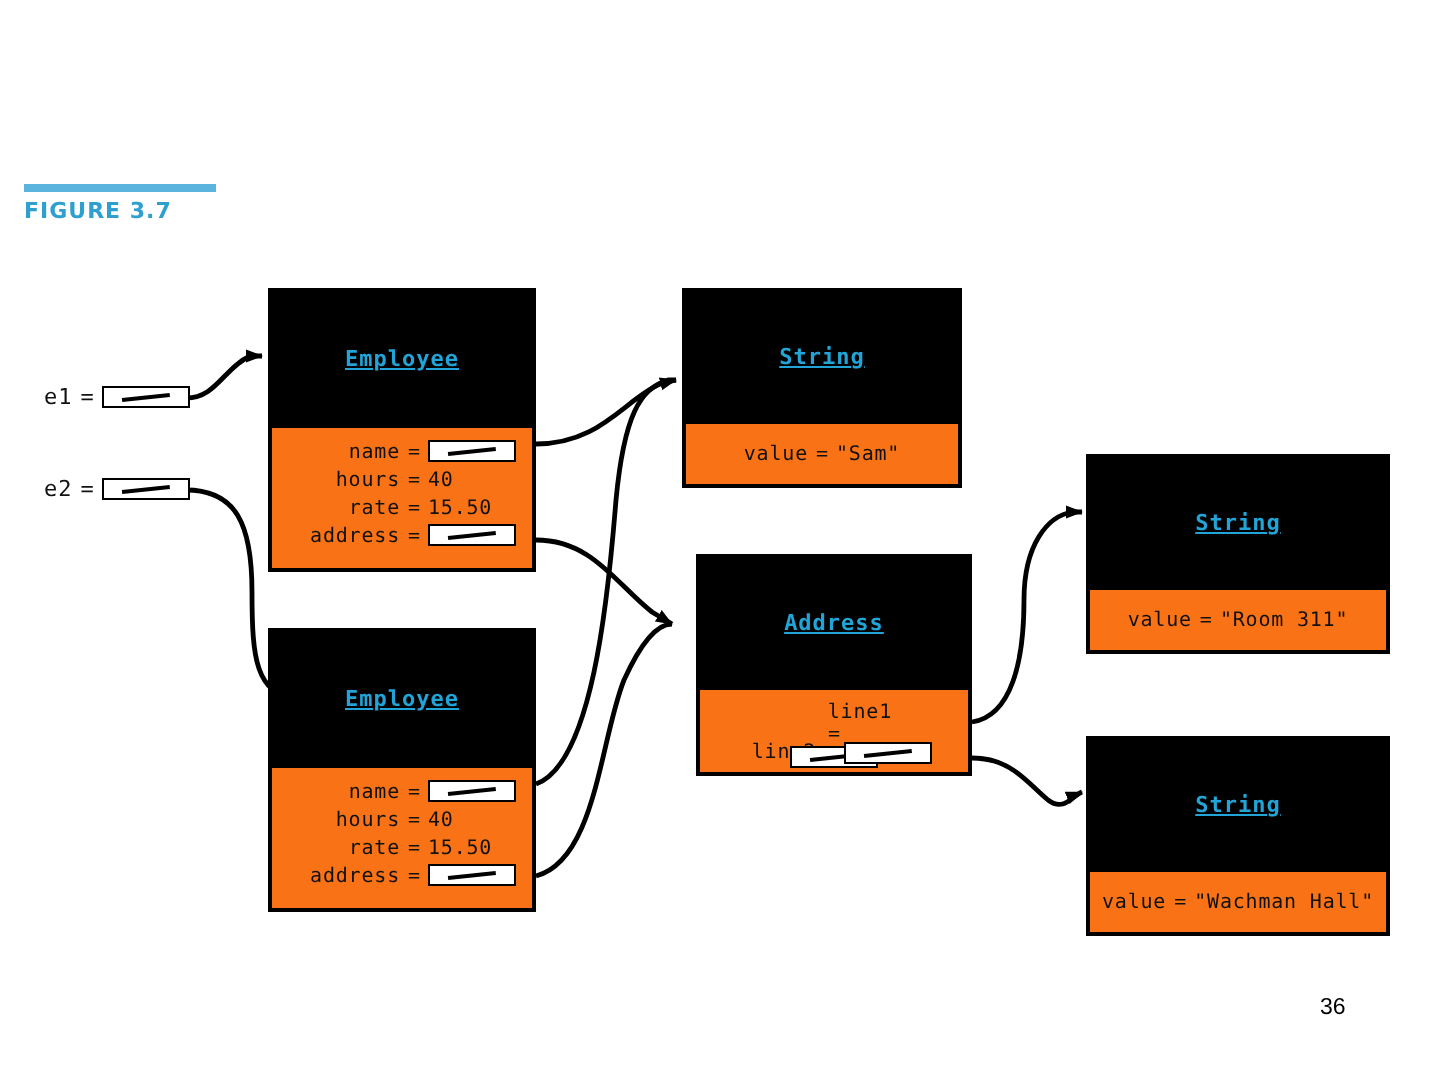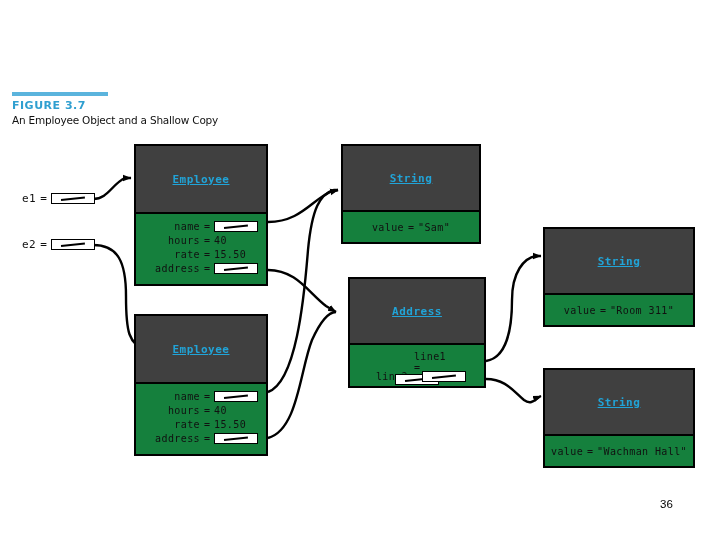--- a/index.html
+++ b/index.html
@@ -36,29 +36,29 @@
   .diagram{position:absolute;left:0;top:0;width:720px;height:500px;}
   .svg-layer{position:absolute;left:0;top:0;width:720px;height:500px;}
 
   
   .obj{
     position:absolute;border:2px solid #000;background:#fff;
     box-sizing:border-box;
   }
   .obj-head{
     display:flex;align-items:center;justify-content:center;
-    background:#404040;box-sizing:border-box;
+    background:#000000;box-sizing:border-box;
   }
   .obj-title{
     font-family:"DejaVu Sans Mono","Liberation Mono",monospace;
     font-size:11px;color:#21a4d8;font-weight:bold;
     text-decoration:underline;letter-spacing:0.5px;
   }
   .obj-body{
-    background:#15803d;border-top:2px solid #000;box-sizing:border-box;
+    background:#f97316;border-top:2px solid #000;box-sizing:border-box;
     padding:5px 0 5px 0;
   }
   .fieldrow{
     display:flex;align-items:center;justify-content:flex-start;
     height:14px;font-family:"DejaVu Sans Mono","Liberation Mono",monospace;
     font-size:10px;color:#111;
   }
   .f-name{flex:0 0 auto;text-align:right;letter-spacing:0.4px;}
   .f-eq{flex:0 0 auto;text-align:center;width:14px;}
   .f-val{flex:0 0 auto;text-align:left;letter-spacing:0.4px;}
@@ -95,21 +95,20 @@
 </style>
 </head>
 <body>
 
 <div class="slide">
 
 
   <div class="fig-block">
     <div class="fig-rule"></div>
     <div class="fig-num">FIGURE 3.7</div>
-    <div class="fig-cap">An Employee Object and a Shallow Copy</div>
   </div>
 
   <div class="diagram">
 
     <svg class="svg-layer" viewBox="0 0 720 500">
       <defs>
         <marker id="ah" markerWidth="9" markerHeight="9" refX="8" refY="4.5" orient="auto" markerUnits="userSpaceOnUse">
           <path d="M0,1.2 L8.5,4.5 L0,7.8 z" fill="#000"></path>
         </marker>
       </defs>

